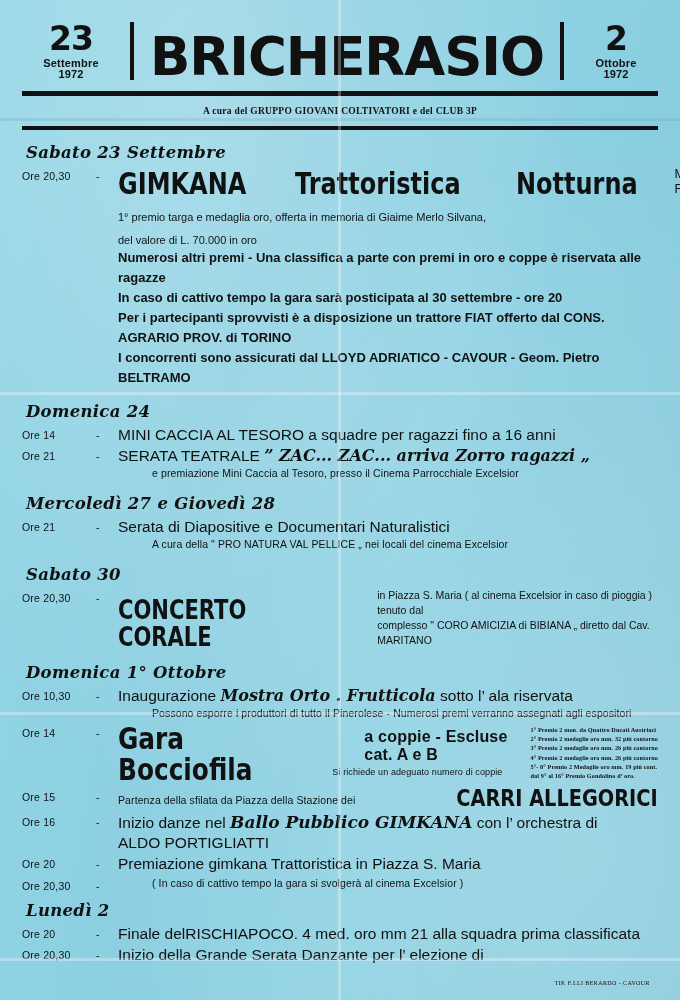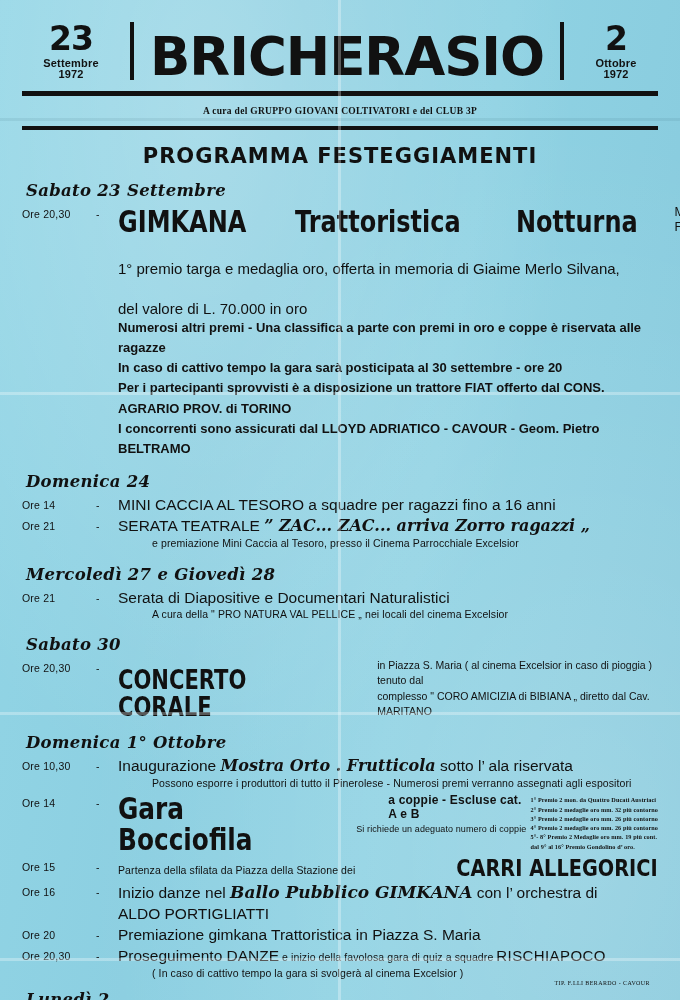--- a/index.html
+++ b/index.html
@@ -75,32 +75,32 @@
   .italbold{font-style:italic;font-weight:bold;font-family:"DejaVu Serif",serif;}
 
   
   .gimkana-line{display:flex;align-items:center;}
   .gimkana-words{white-space:nowrap;}
   .gimkana-words .w{
     font-family:"DejaVu Sans",sans-serif;font-weight:bold;font-size:30px;
     transform:scaleX(.80);transform-origin:left bottom;display:inline-block;
   }
   .mf{font-size:12.5px;line-height:1.2;margin-left:6px;padding-bottom:3px;white-space:nowrap;}
-  .prize{font-size:15px;line-height:1.3;margin-top:20px;}
+  .prize{font-size:11px;line-height:1.3;margin-top:9px;}
   .fineblock{font-size:13px;line-height:1.55;margin-top:0;font-weight:bold;}
 
   
   .bocce-row{display:flex;align-items:flex-start;}
-  .bocce-left{display:flex;align-items:flex-start;}
+  .bocce-left{display:flex;align-items:center;}
   .bocce-title{
     font-family:"DejaVu Sans",sans-serif;font-weight:bold;font-size:31px;
     transform:scaleX(.80);transform-origin:left bottom;display:inline-block;line-height:1;
   }
   .bocce-note{margin-left:10px;padding-bottom:2px;}
-  .bocce-note .n1{font-size:12px;font-weight:bold;letter-spacing:.2px;margin-left:32px;}
+  .bocce-note .n1{font-size:16px;font-weight:bold;letter-spacing:.2px;margin-left:32px;}
   .bocce-note .n2{font-size:9px;margin-top:3px;letter-spacing:.1px;}
   .prizelist{
     margin-left:auto;font-size:6.2px;line-height:1.5;letter-spacing:.1px;
     font-family:"Liberation Serif",serif;font-weight:bold;white-space:nowrap;
     padding-top:2px;
   }
 
   .carri{
     font-family:"DejaVu Sans",sans-serif;font-weight:bold;font-size:23px;
     transform:scaleX(.84);transform-origin:right bottom;display:inline-block;
@@ -140,21 +140,20 @@
       <div class="dsub">Ottobre  1972</div>
     </div>
   </div>
 
   <div class="hrule"></div>
 
   <div class="credit">A cura del GRUPPO GIOVANI COLTIVATORI e del CLUB 3P</div>
 
   <div class="hrule2"></div>
 
-  <div class="programma">PROGRAMMA   FESTEGGIAMENTI</div>
 
   <div class="day">Sabato 23 Settembre</div>
   <div class="row">
     <div class="time">Ore 20,30</div>
     <div class="dash">-</div>
     <div class="body">
       <div class="gimkana-line">
         <div class="gimkana-words">
           <span class="w">GIMKANA</span>
           <span class="w" style="margin-left:12px">Trattoristica</span>
@@ -278,23 +277,20 @@
   <div class="row">
     <div class="time">Ore 20</div>
     <div class="dash">-</div>
     <div class="body med">Premiazione gimkana Trattoristica in Piazza S. Maria</div>
   </div>
 
   <div class="row">
     <div class="time">Ore 20,30</div>
     <div class="dash">-</div>
     <div class="body">
-      <div>
-        <span class="med">Proseguimento  DANZE</span><span class="small"> e inizio della favolosa gara di quiz a squadre </span><span class="rischia">RISCHIAPOCO</span>
-      </div>
       <div class="small indent">( In caso di cattivo tempo la gara si svolgerà al cinema Excelsior )</div>
     </div>
   </div>
 
   <div class="day tight">Lunedì 2</div>
   <div class="row">
     <div class="time">Ore 20</div>
     <div class="dash">-</div>
     <div class="body med">Finale delRISCHIAPOCO. 4 med. oro mm 21 alla squadra prima classificata</div>
   </div>

